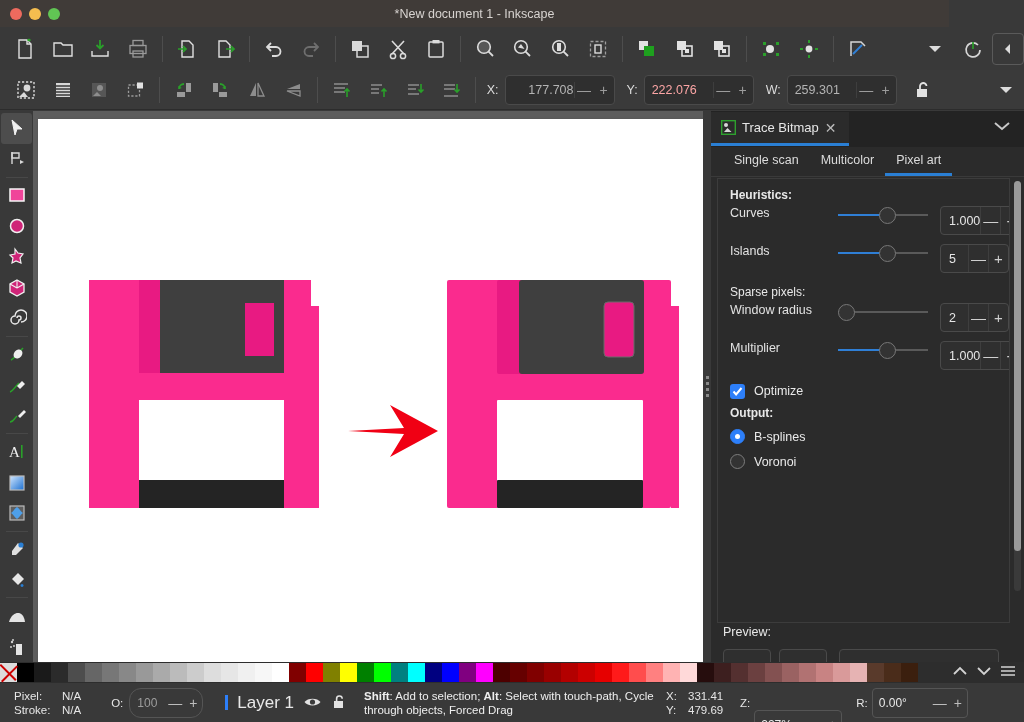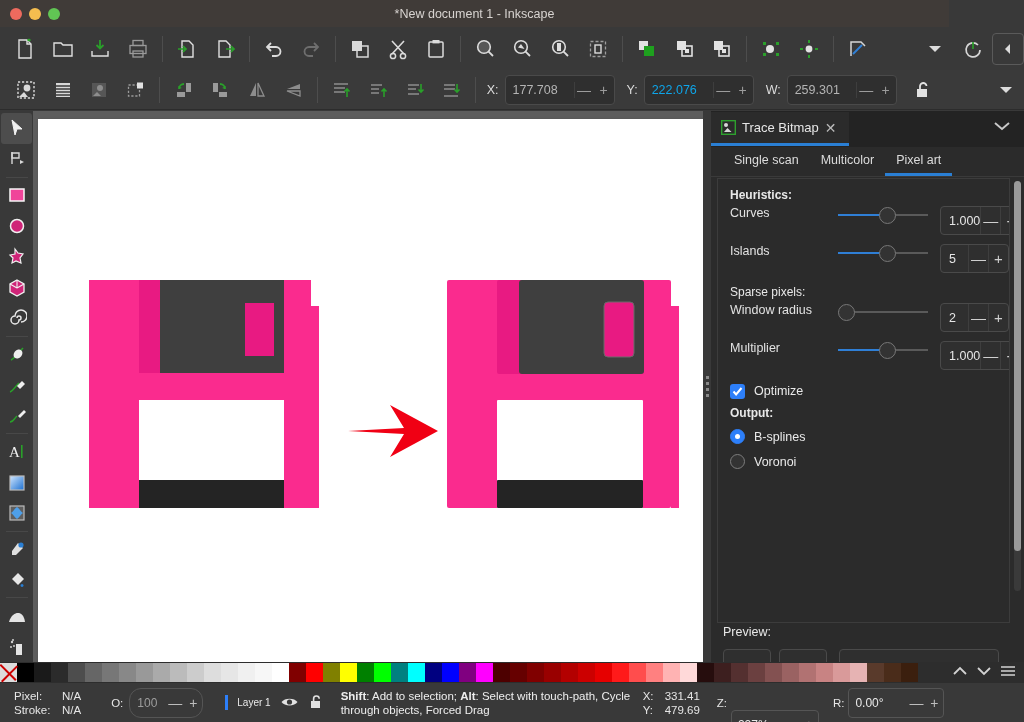--- a/index.html
+++ b/index.html
@@ -127,21 +127,21 @@
   .fs-key { width:48px; color:#e6e6e6; }
   .fs-val { color:#e6e6e6; }
   #opacity-wrap { margin-left:30px; display:flex; align-items:center; }
   #o-lbl { color:#e6e6e6; margin-right:6px; }
   #o-field { width:74px; height:30px; background:#393939; border:1px solid #555;
     border-radius:12px; display:flex; align-items:center; }
   #o-val { flex:1; color:#9d9d9d; padding-left:7px; font-size:12px; }
   .o-btn { width:18px; text-align:center; color:#bdbdbd; font-size:14px; cursor:pointer; }
   #layer-wrap { margin-left:22px; display:flex; align-items:center; gap:9px; }
   #layer-bar { width:3px; height:15px; background:#2d7ff9; }
-  #layer-name { color:#e9e9e9; font-size:10px; }
+  #layer-name { color:#e9e9e9; font-size:17px; }
   #hint { margin-left:16px; width:294px; color:#eee; line-height:14px; font-size:11.5px; }
   #hint b { font-weight:bold; }
   #coords { margin-left:8px; line-height:14px; color:#e6e6e6; }
   .co-line { display:flex; }
   .co-key { width:18px; }
   .co-val { width:54px; text-align:left; padding-left:4px; }
   .zr-field { height:30px; background:#393939; border:1px solid #555; border-radius:4px;
     display:flex; align-items:center; }
   .zr-val { color:#e9e9e9; font-size:12px; padding:0 6px; }
 </style>
@@ -400,29 +400,29 @@
       <svg class="ico" width="20" height="20" viewBox="0 0 20 20">
         <path d="M3 5h11M3 9h11M3 16h14" stroke="#8d8d8d" stroke-width="1.5"></path>
         <path d="M16 4v8M13.5 9.5L16 12l2.5-2.5" stroke="#2aa02a" stroke-width="1.6" fill="none"></path>
       </svg>
     </div>
   <div class="tb-sep"></div>
 
   <div style="display:flex;align-items:center;margin-left:6px;">
     <span style="color:#dcdcdc;font-size:12.5px;margin-right:6px;">X:</span>
     <div style="width:110px;height:30px;background:#2f2f2f;border:1px solid #4a4a4a;border-radius:4px;display:flex;align-items:center;">
-      <span style="flex:1;color:#b4b4b4;font-size:12.5px;padding-left:7px;">177.708</span>
+      <span style="flex:1;color:#b4b4b4;font-size:12.5px;padding-left:7px;text-align:right;">177.708</span>
       <span style="width:20px;text-align:center;color:#9c9c9c;border-left:1px solid #3e3e3e;font-size:14px;">—</span>
       <span style="width:20px;text-align:center;color:#9c9c9c;font-size:14px;">+</span>
     </div>
   </div>
   <div style="display:flex;align-items:center;margin-left:12px;">
     <span style="color:#dcdcdc;font-size:12.5px;margin-right:6px;">Y:</span>
     <div style="width:110px;height:30px;background:#2f2f2f;border:1px solid #4a4a4a;border-radius:4px;display:flex;align-items:center;">
-      <span style="flex:1;color:#0ea5e9;font-size:12.5px;padding-left:7px;">222.076</span>
+      <span style="flex:1;color:#fca5a5;font-size:12.5px;padding-left:7px;">222.076</span>
       <span style="width:20px;text-align:center;color:#9c9c9c;border-left:1px solid #3e3e3e;font-size:14px;">—</span>
       <span style="width:20px;text-align:center;color:#9c9c9c;font-size:14px;">+</span>
     </div>
   </div>
   <div style="display:flex;align-items:center;margin-left:12px;">
     <span style="color:#dcdcdc;font-size:12.5px;margin-right:6px;">W:</span>
     <div style="width:110px;height:30px;background:#2f2f2f;border:1px solid #4a4a4a;border-radius:4px;display:flex;align-items:center;">
       <span style="flex:1;color:#b4b4b4;font-size:12.5px;padding-left:7px;">259.301</span>
       <span style="width:20px;text-align:center;color:#9c9c9c;border-left:1px solid #3e3e3e;font-size:14px;">—</span>
       <span style="width:20px;text-align:center;color:#9c9c9c;font-size:14px;">+</span>

